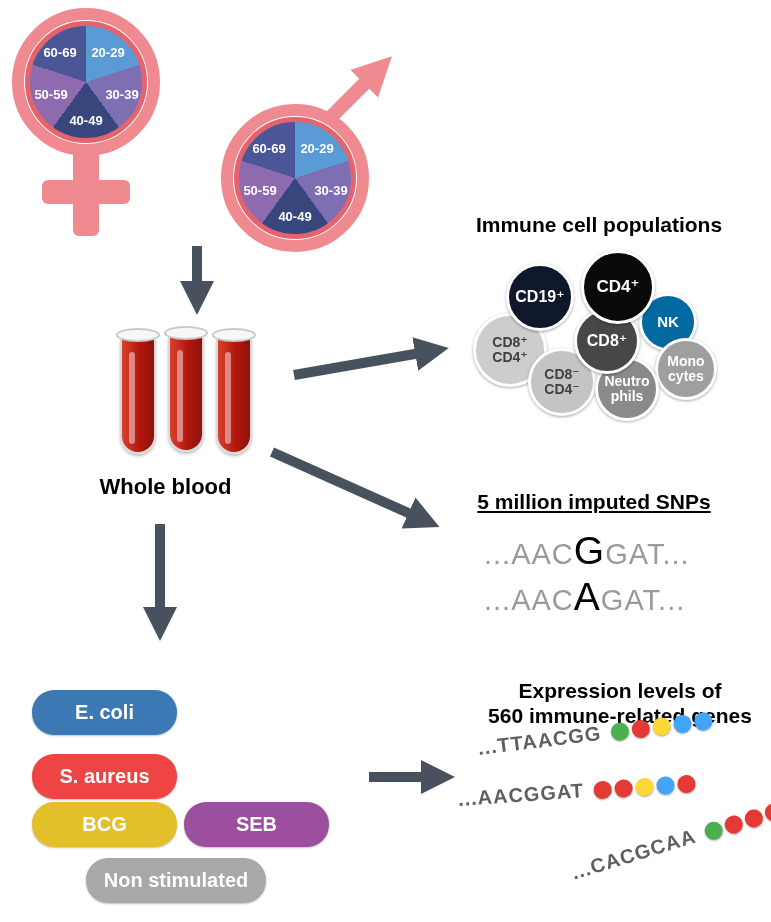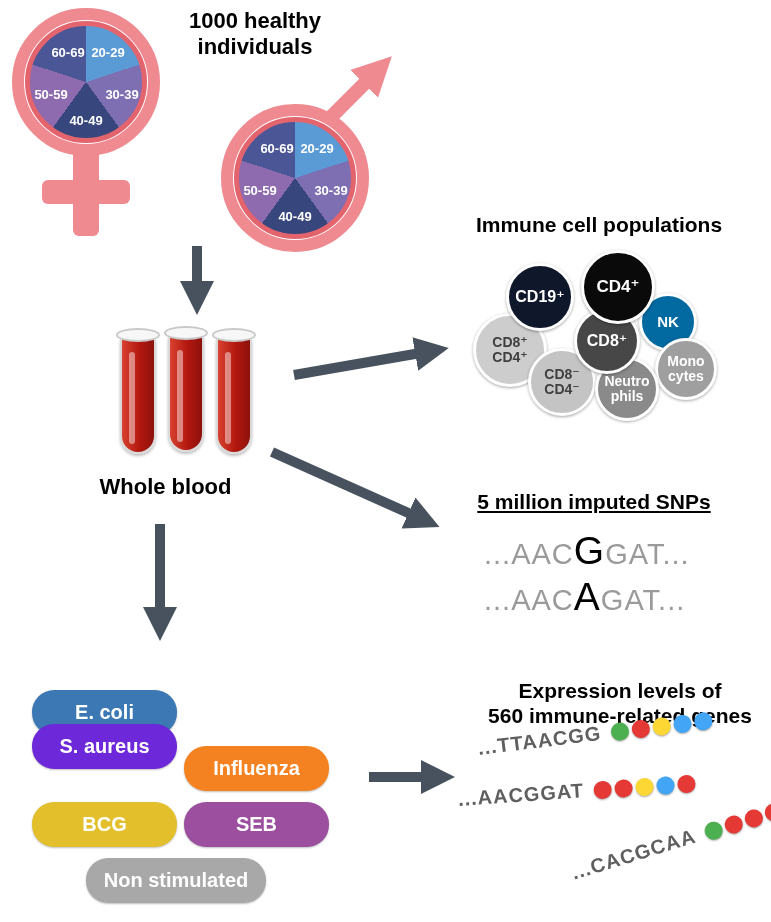--- a/index.html
+++ b/index.html
@@ -15,21 +15,21 @@
 
   
   .sym-bar{position:absolute;background:#ee8a90;border-radius:6px;}
   .ring{position:absolute;width:148px;height:148px;border-radius:50%;
         border:12px solid #ee8a90;box-sizing:border-box;background:#fff;}
   .pie{position:absolute;left:1px;top:1px;width:122px;height:122px;border-radius:50%;
        border:5px solid #e4646e;box-sizing:border-box;}
   .pie-label{position:absolute;transform:translate(-50%,-50%);color:#fff;font-weight:bold;
              font-size:13px;white-space:nowrap;}
   .pp1{left:78px;top:26px;} .pp2{left:92px;top:68px;} .pp3{left:56px;top:94px;}
-  .pp4{left:21px;top:68px;} .pp5{left:38px;top:26px;}
+  .pp4{left:21px;top:68px;} .pp5{left:30px;top:26px;}
 
   
   .tube{position:absolute;width:36px;height:126px;}
   .tube-body{position:absolute;left:0;top:6px;width:36px;height:120px;box-sizing:border-box;
     background:linear-gradient(90deg,#d8422f 0%,#b2170f 55%,#8c120c 100%);
     border:2px solid #d9d9d9;border-radius:7px 7px 18px 18px;box-shadow:0 2px 3px rgba(0,0,0,.25);}
   .tube-shine{position:absolute;left:7px;top:16px;width:6px;height:92px;background:rgba(255,255,255,.45);border-radius:4px;}
   .tube-lip{position:absolute;left:-4px;top:0;width:44px;height:14px;border-radius:50%;
     background:#f7f7f7;border:2px solid #c9c9c9;box-sizing:border-box;}
 
@@ -73,24 +73,20 @@
       </marker>
     </defs>
     <path d="M330,118 L378,70" stroke="#ee8a90" stroke-width="14" fill="none" marker-end="url(#ah-pink)"></path>
     <path d="M197,246 L197,298" stroke="#47525e" stroke-width="10" fill="none" marker-end="url(#ah-gray)"></path>
     <path d="M294,375 L432,351" stroke="#47525e" stroke-width="10" fill="none" marker-end="url(#ah-gray)"></path>
     <path d="M272,452 L424,520" stroke="#47525e" stroke-width="10" fill="none" marker-end="url(#ah-gray)"></path>
     <path d="M160,524 L160,624" stroke="#47525e" stroke-width="10" fill="none" marker-end="url(#ah-gray)"></path>
     <path d="M369,777 L438,777" stroke="#47525e" stroke-width="10" fill="none" marker-end="url(#ah-gray)"></path>
   </svg>
 
-  <div class="fig-title t22" style="left:160px;top:8px;width:190px;">
-    <div>1000 healthy</div>
-    <div>individuals</div>
-  </div>
 
   <div>
     <div class="sym-bar" style="left:73px;top:148px;width:26px;height:88px;"></div>
     <div class="sym-bar" style="left:42px;top:180px;width:88px;height:24px;"></div>
     <div class="ring" style="left:12px;top:8px;">
       <div class="pie" style="background: conic-gradient(rgb(91, 155, 213) 0deg, rgb(91, 155, 213) 72deg, rgb(125, 111, 178) 72deg, rgb(125, 111, 178) 144deg, rgb(55, 71, 125) 144deg, rgb(55, 71, 125) 216deg, rgb(142, 107, 174) 216deg, rgb(142, 107, 174) 288deg, rgb(74, 86, 150) 288deg, rgb(74, 86, 150) 360deg);">
         <span class="pie-label pp1">20-29</span>
         <span class="pie-label pp2">30-39</span>
         <span class="pie-label pp3">40-49</span>
         <span class="pie-label pp4">50-59</span>
@@ -166,25 +162,22 @@
   <div class="snp-line" style="left:484px;top:531px;">
     <span>...AAC</span><span class="snp-big">G</span><span>GAT...</span>
   </div>
   <div class="snp-line" style="left:484px;top:577px;">
     <span>...AAC</span><span class="snp-big">A</span><span>GAT...</span>
   </div>
 
   <div class="pill" style="left: 32px; top: 690px; background: rgb(60, 120, 180);">
       <span>E. coli</span>
     </div>
-  <div class="pill" style="left: 32px; top: 724px; background: #6d28d9;">
+  <div class="pill" style="left: 32px; top: 754px; background: #ef4444;">
       <span>S. aureus</span>
-    </div>
-  <div class="pill" style="left: 184px; top: 746px; background: rgb(245, 130, 32);">
-      <span>Influenza</span>
     </div>
   <div class="pill" style="left: 32px; top: 802px; background: rgb(227, 191, 44);">
       <span>BCG</span>
     </div>
   <div class="pill" style="left: 184px; top: 802px; background: rgb(155, 79, 158);">
       <span>SEB</span>
     </div>
   <div class="pill pill-wide" style="left: 86px; top: 858px; background: rgb(168, 168, 168);">
       <span>Non stimulated</span>
     </div>

